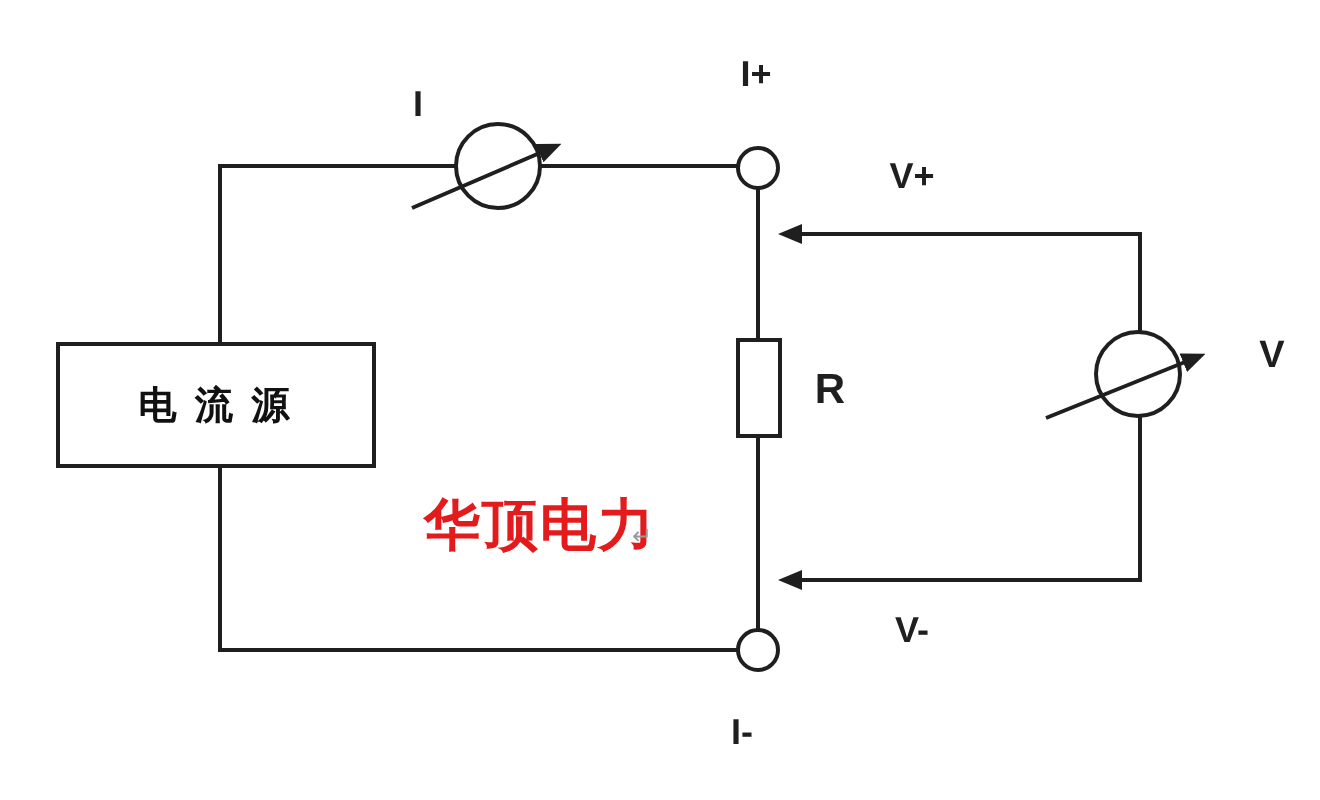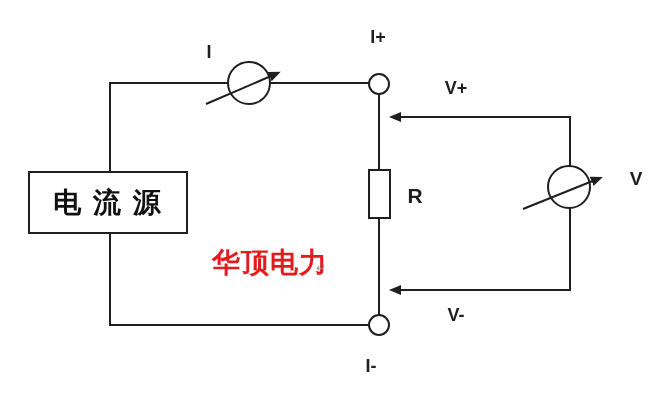--- a/index.html
+++ b/index.html
@@ -42,21 +42,21 @@
     left: 28px;
     top: 171px;
     width: 156px;
     height: 59px;
     border: 2px solid #1f1f1f;
     background: #ffffff;
     display: flex;
     align-items: center;
     justify-content: center;
     font-weight: bold;
-    font-size: 28px;
+    font-size: 19px;
     color: #111111;
     letter-spacing: 2px;
     white-space: nowrap;
   }
   .watermark {
     position: absolute;
     left: 212px;
     top: 249px;
     font-size: 28px;
     font-weight: bold;

